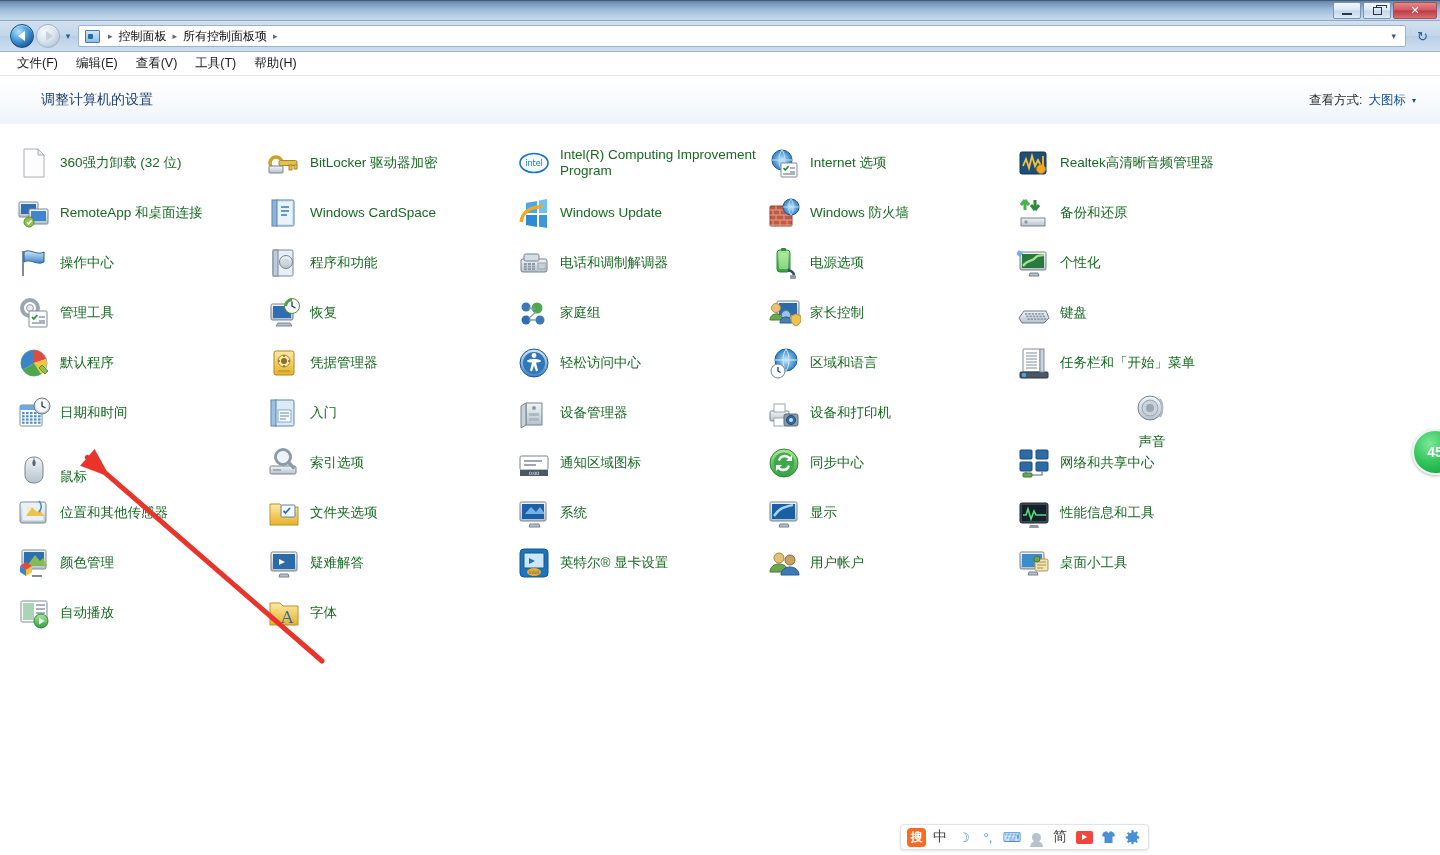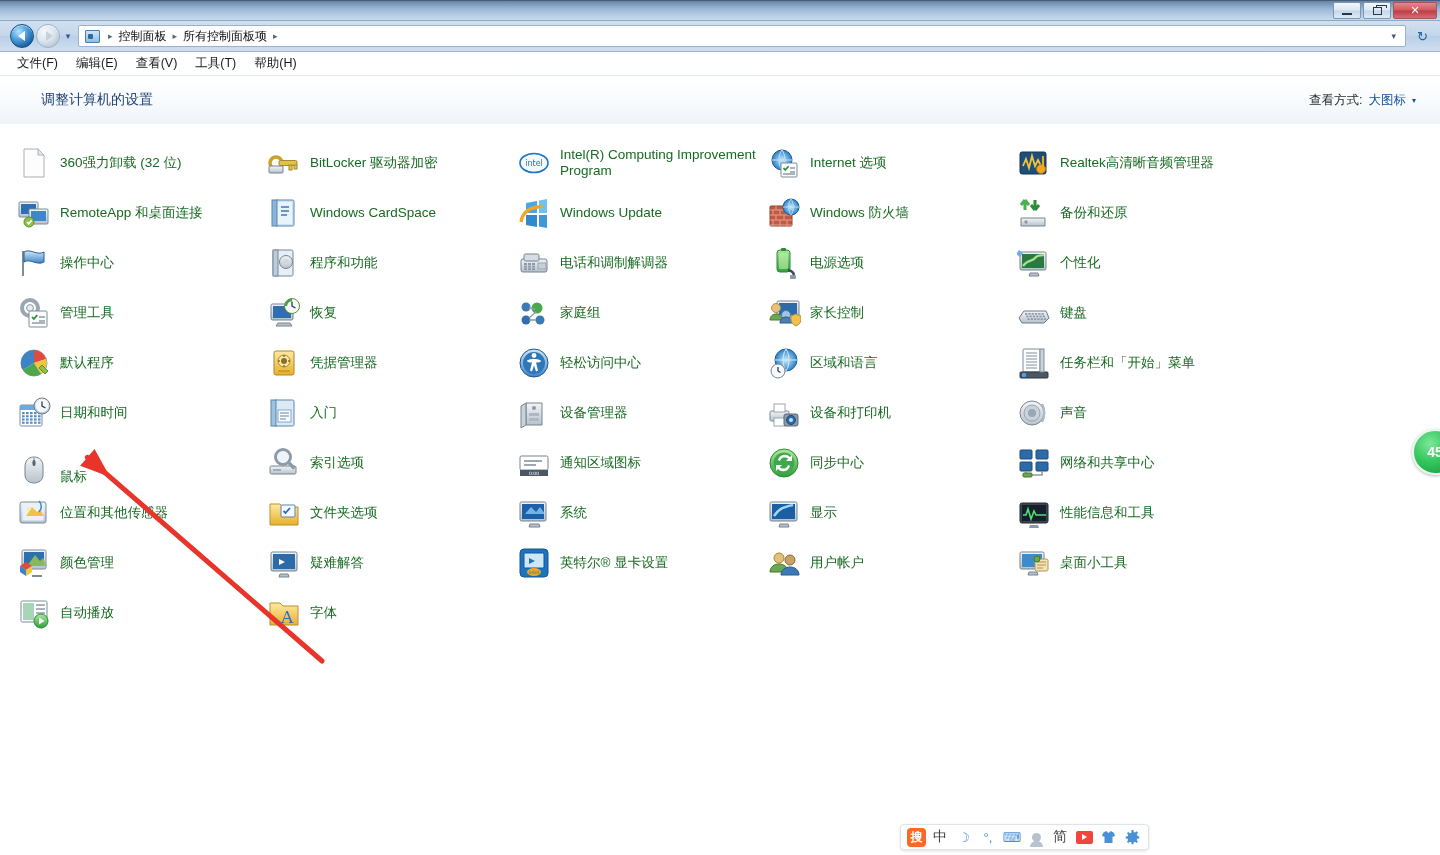--- a/index.html
+++ b/index.html
@@ -1968,21 +1968,21 @@
                 <path d="M9 19h11"></path>
                 <path d="M9 22h11"></path>
               </g>
               <rect x="3" y="26" width="28" height="6" rx="1" fill="#4b5764" stroke="#2f3840"></rect>
               <circle cx="7" cy="29" r="2.2" fill="#4aa6e8"></circle>
               <rect x="23" y="3" width="4" height="23" fill="#c8d2db" stroke="#7f8c99"></rect>
             </svg>
           </div>
           <div class="cp-label">任务栏和「开始」菜单</div>
         </div>
-        <div class="cp-item" style="grid-area: 6 / 5;">
+        <div class="cp-item" style="grid-area: 6 / 5; flex-direction: column;">
           <div class="ico">
             <svg viewBox="0 0 34 34" xmlns="http://www.w3.org/2000/svg">
               <defs>
     <linearGradient id="blu" x1="0" y1="0" x2="0" y2="1">
                   <stop offset="0" stop-color="#cfe8fb"></stop>
                   <stop offset="1" stop-color="#3e84c4"></stop>
                 </linearGradient>
     <linearGradient id="grn" x1="0" y1="0" x2="0" y2="1">
                   <stop offset="0" stop-color="#aee89a"></stop>
                   <stop offset="1" stop-color="#2f9e3c"></stop>

